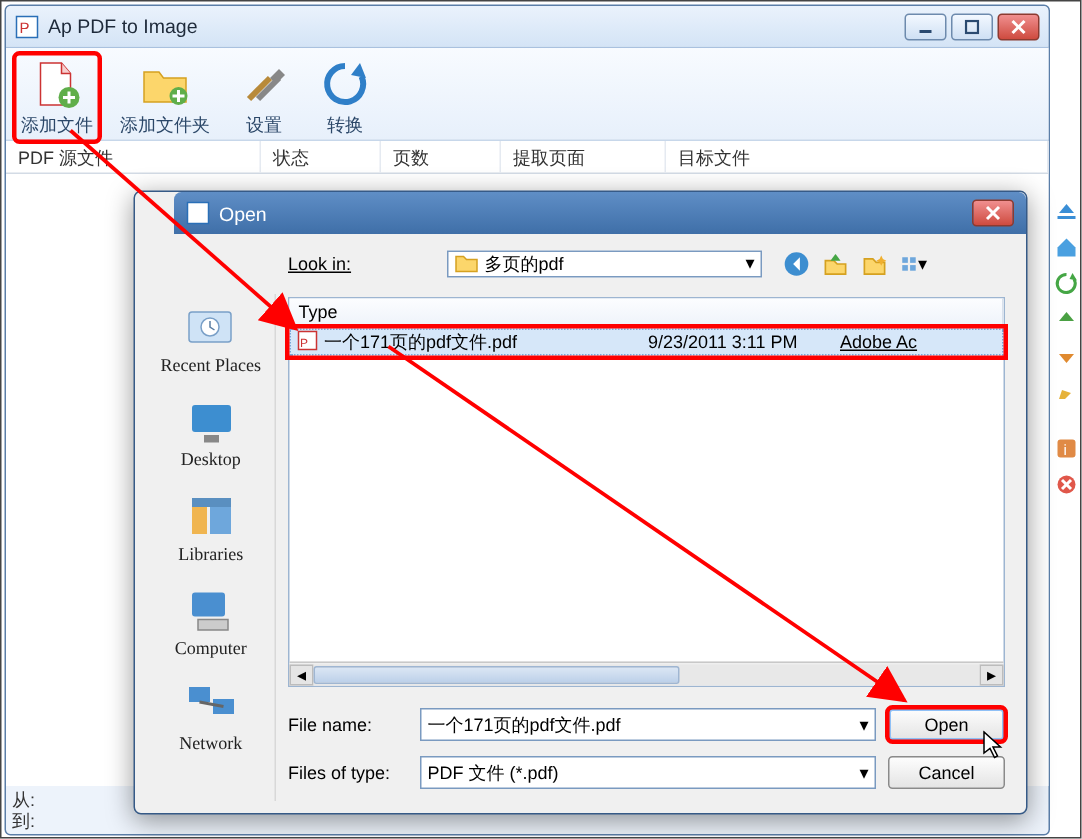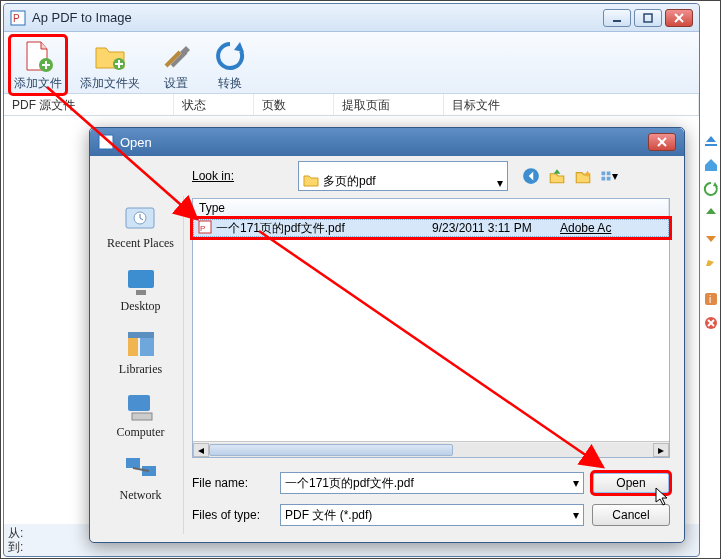--- a/index.html
+++ b/index.html
@@ -22,27 +22,27 @@
   
   .col-bar { height: 22px; background:#fff; border-bottom:1px solid #d3dbe5; display:flex; font-size:12px; color:#333; }
   .col-bar div { padding: 3px 8px; border-right:1px solid #e5eaf1; }
   
   .content { position:absolute; left:0; right:0; top:112px; bottom:32px; background:#fff; }
   .status-bottom { position:absolute; left:4px; bottom:2px; font-size:12px; color:#333; line-height:14px;}
   
   .side-strip { position:absolute; right:0; top:2px; width:18px; height:552px; background:#fff; display:flex; flex-direction:column; align-items:center; padding-top:130px; gap:8px; }
   .side-strip .sicon { width:16px; height:16px; }
   
-  .dialog { position:absolute; left:88px; top:126px; width:596px; height:416px; background:#f0f0f0; border:1px solid #365a87; border-radius:5px; box-shadow:0 4px 18px rgba(0,0,0,.4); }
+  .dialog { position:absolute; left:88px; top:126px; width:596px; height:416px; background:#f0f0f0; border:1px solid #365a87; border-radius:5px; box-shadow:0 4px 18px rgba(0,0,0,.4);padding-left:26px; }
   .dlg-title { height:28px; background: linear-gradient(#5f8ec6,#3f6fa8); border-radius:5px 5px 0 0; display:flex; align-items:center; padding:0 8px; color:#fff; }
   .dlg-title .ic { width:16px; height:16px; margin-right:6px;}
   .dlg-title .t { flex:1; font-size:13px; }
   .dlg-title .win-btn { height:18px; }
   .dlg-body { position:absolute; left:8px; right:8px; top:34px; bottom:8px; background:#f0f0f0; }
-  .lookin-combo { flex:1; height:30px; background:#fff; border:1px solid #7a9ac0; display:flex; align-items:flex-end; gap:4px; padding:0 4px; margin-left:54px; max-width:210px; }
+  .lookin-combo { flex:1; height:18px; background:#fff; border:1px solid #7a9ac0; display:flex; align-items:flex-start; gap:4px; padding:0 4px; margin-left:54px; max-width:210px; }
   .dropdown-arrow { margin-left:auto; }
   .nav-icons { display:flex; align-items:center; gap:8px; margin-left:14px; }
   .nav-icons .nic { width:18px; height:18px; display:flex; align-items:center; justify-content:center; cursor:pointer; }
   
   .places { position:absolute; left:0; top:34px; bottom:0; width:86px; background:#f0f0f0; border-right:1px solid #d8d8d8; display:flex; flex-direction:column; align-items:center; padding-top:2px; }
   .place { display:flex; flex-direction:column; align-items:center; gap:2px; padding:4px 2px 10px; cursor:pointer; }
   .place .pic { width:36px; height:32px; }
   .place .plbl { font-size:12px; color:#222; text-align:right;font-family:Liberation Serif, serif; }
   
   .file-area { position:absolute; left:94px; top:36px; right:6px; height:260px; background:#fff; border:1px solid #9db5d1; }

